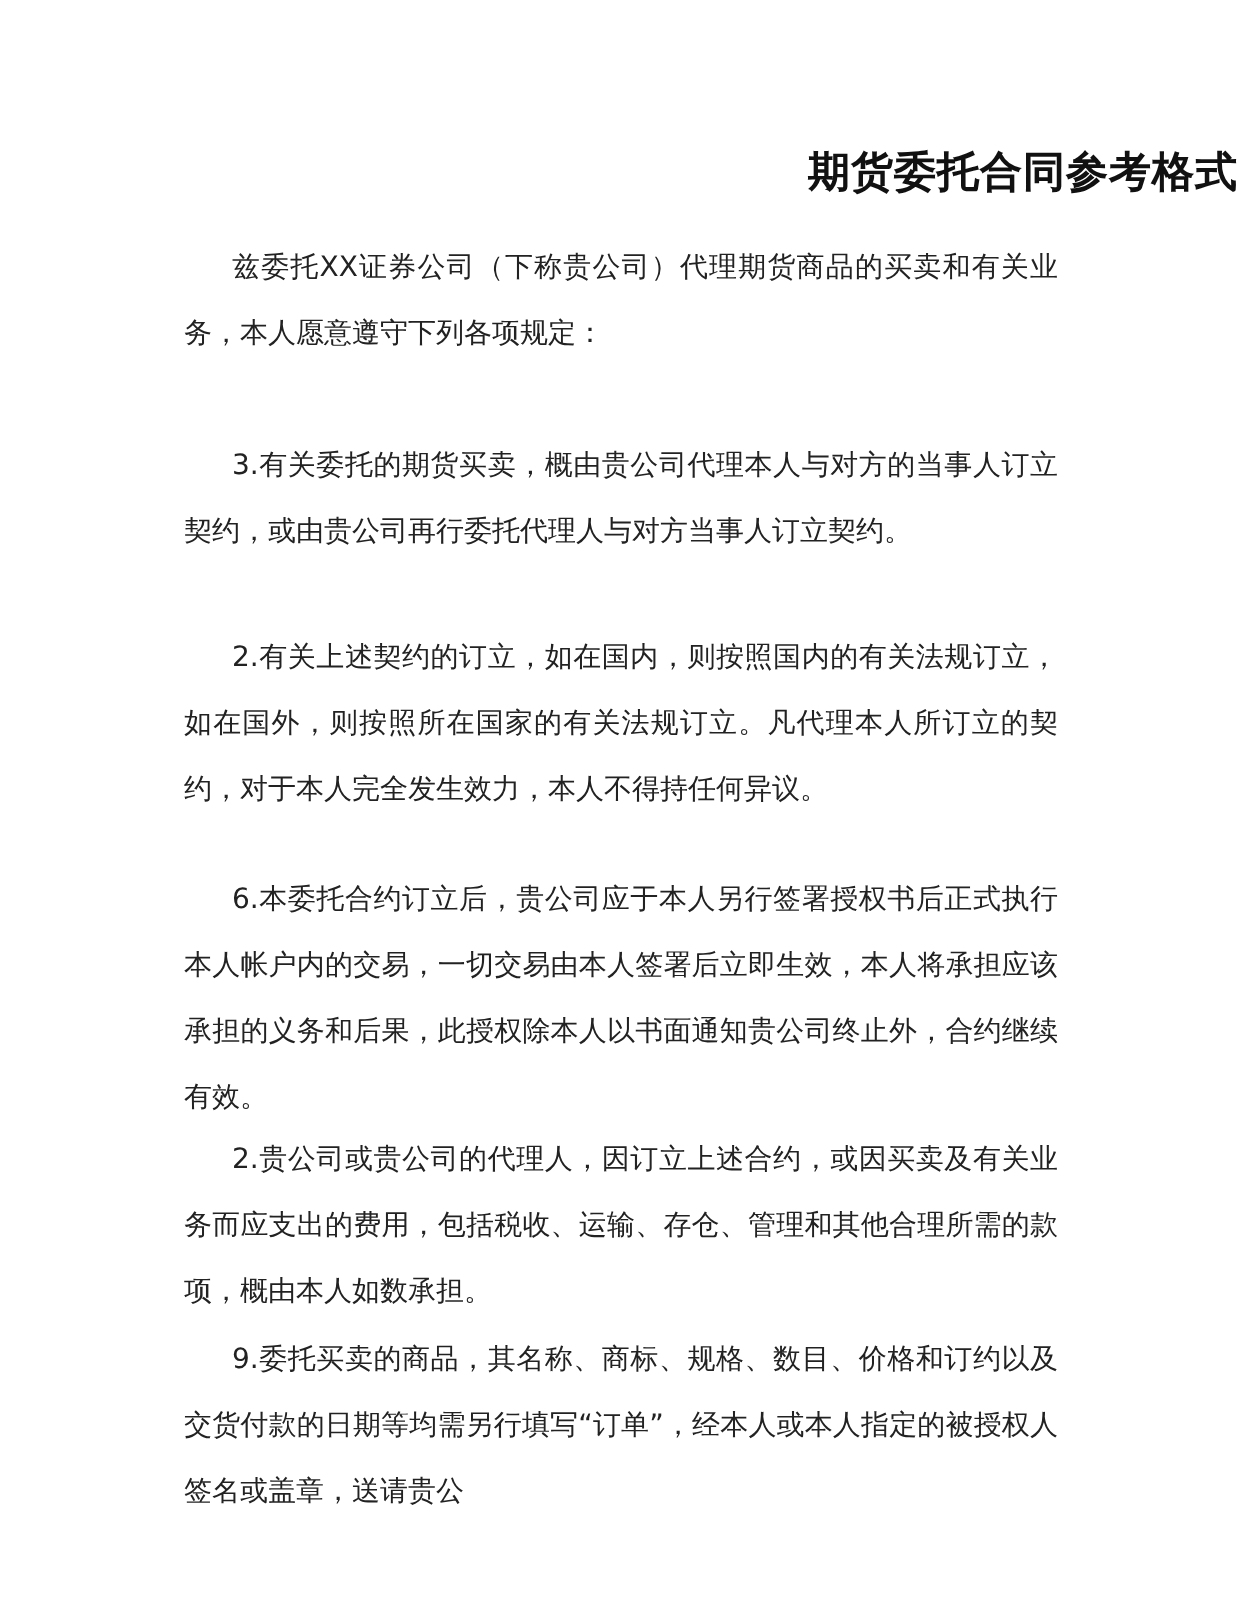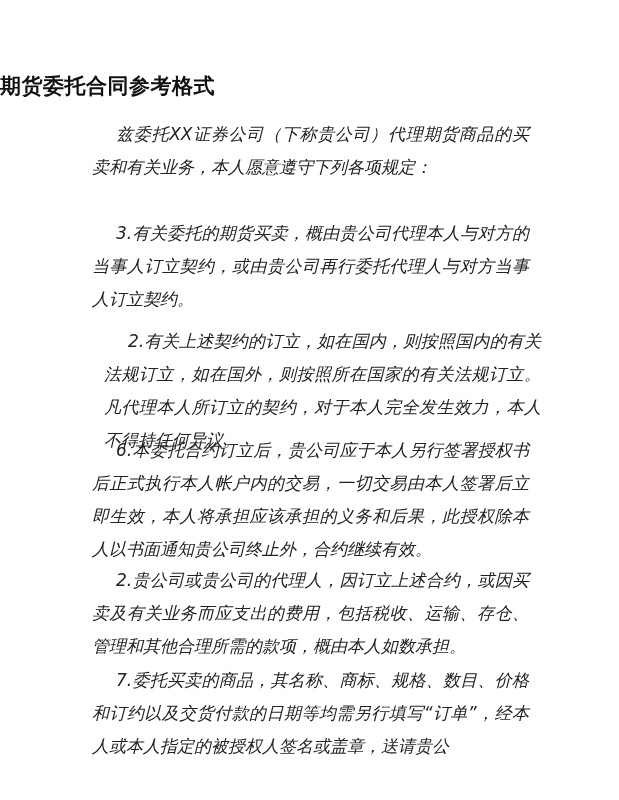--- a/index.html
+++ b/index.html
@@ -20,55 +20,54 @@
       left: 0; top: 0;
       width: 619px;
       height: 800px;
       background: #ffffff;
     }
     .title {
       position: absolute;
       top: 72px;
       left: 0;
       width: 619px;
-      text-align: left;
+      text-align: right;
       font-size: 21px;
       font-weight: bold;
       color: #111111;
       letter-spacing: 0.5px;
     }
     .para {
       position: absolute;
       left: 92px;
       width: 437px;
-      font-size: 17px;
+      font-size: 14px;
       line-height: 33px;
       color: #222222;
       text-align: justify;
       text-indent: 24px;
       word-break: break-all;
-      font-style: italic;
     }
     .p-intro { top: 118px; }
     .p1 { top: 217px; }
-    .p2 { top: 325px; margin-left: 12px; }
+    .p2 { top: 313px; }
     .p3 { top: 434px; }
     .p4 { top: 564px; }
     .p5 { top: 664px; }
   </style>
 </head>
 <body>
 
 <div class="page">
   <div class="title">期货委托合同参考格式</div>
 
   <div class="para p-intro">兹委托XX证券公司（下称贵公司）代理期货商品的买卖和有关业务，本人愿意遵守下列各项规定：</div>
 
   <div class="para p1">3.有关委托的期货买卖，概由贵公司代理本人与对方的当事人订立契约，或由贵公司再行委托代理人与对方当事人订立契约。</div>
 
   <div class="para p2">2.有关上述契约的订立，如在国内，则按照国内的有关法规订立，如在国外，则按照所在国家的有关法规订立。凡代理本人所订立的契约，对于本人完全发生效力，本人不得持任何异议。</div>
 
   <div class="para p3">6.本委托合约订立后，贵公司应于本人另行签署授权书后正式执行本人帐户内的交易，一切交易由本人签署后立即生效，本人将承担应该承担的义务和后果，此授权除本人以书面通知贵公司终止外，合约继续有效。</div>
 
   <div class="para p4">2.贵公司或贵公司的代理人，因订立上述合约，或因买卖及有关业务而应支出的费用，包括税收、运输、存仓、管理和其他合理所需的款项，概由本人如数承担。</div>
 
-  <div class="para p5">7.委托买卖的商品，其名称、商标、规格、数目、价格和订约以及交货付款的日期等均需另行填写“订单”，经本人或本人指定的被授权人签名或盖章，送请贵公</div>
+  <div class="para p5">9.委托买卖的商品，其名称、商标、规格、数目、价格和订约以及交货付款的日期等均需另行填写“订单”，经本人或本人指定的被授权人签名或盖章，送请贵公</div>
 </div>
 
 </body></html>

